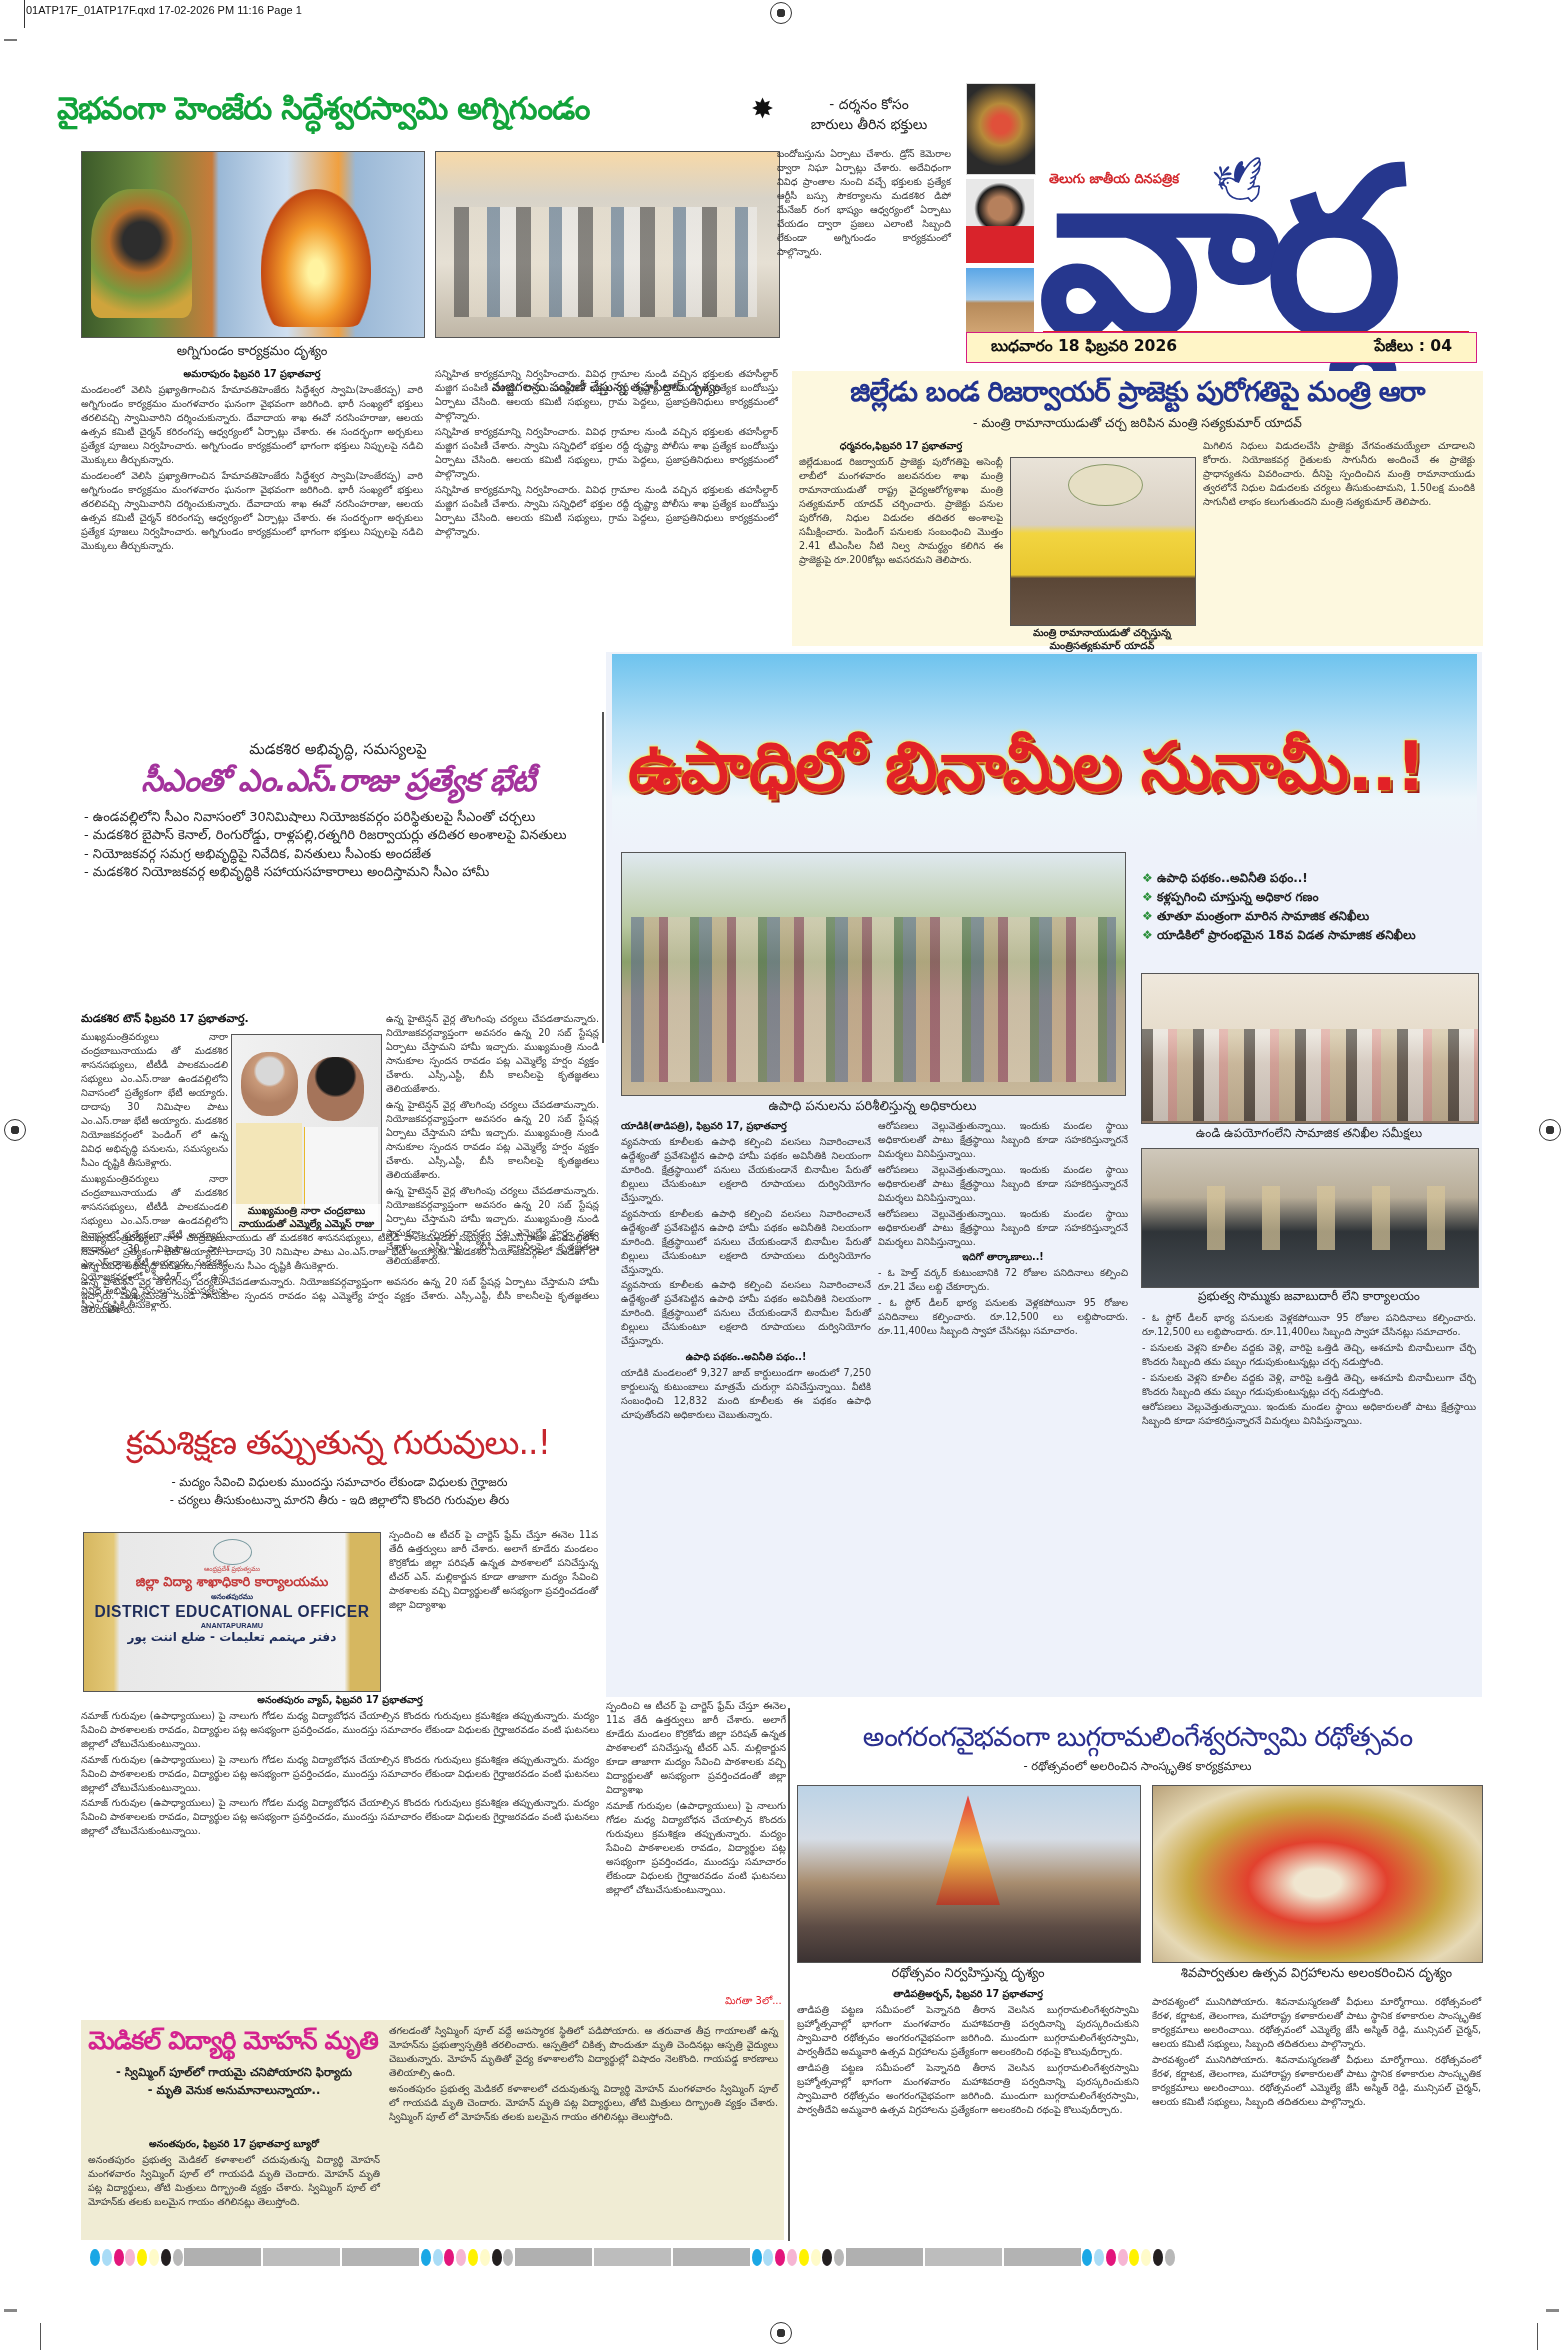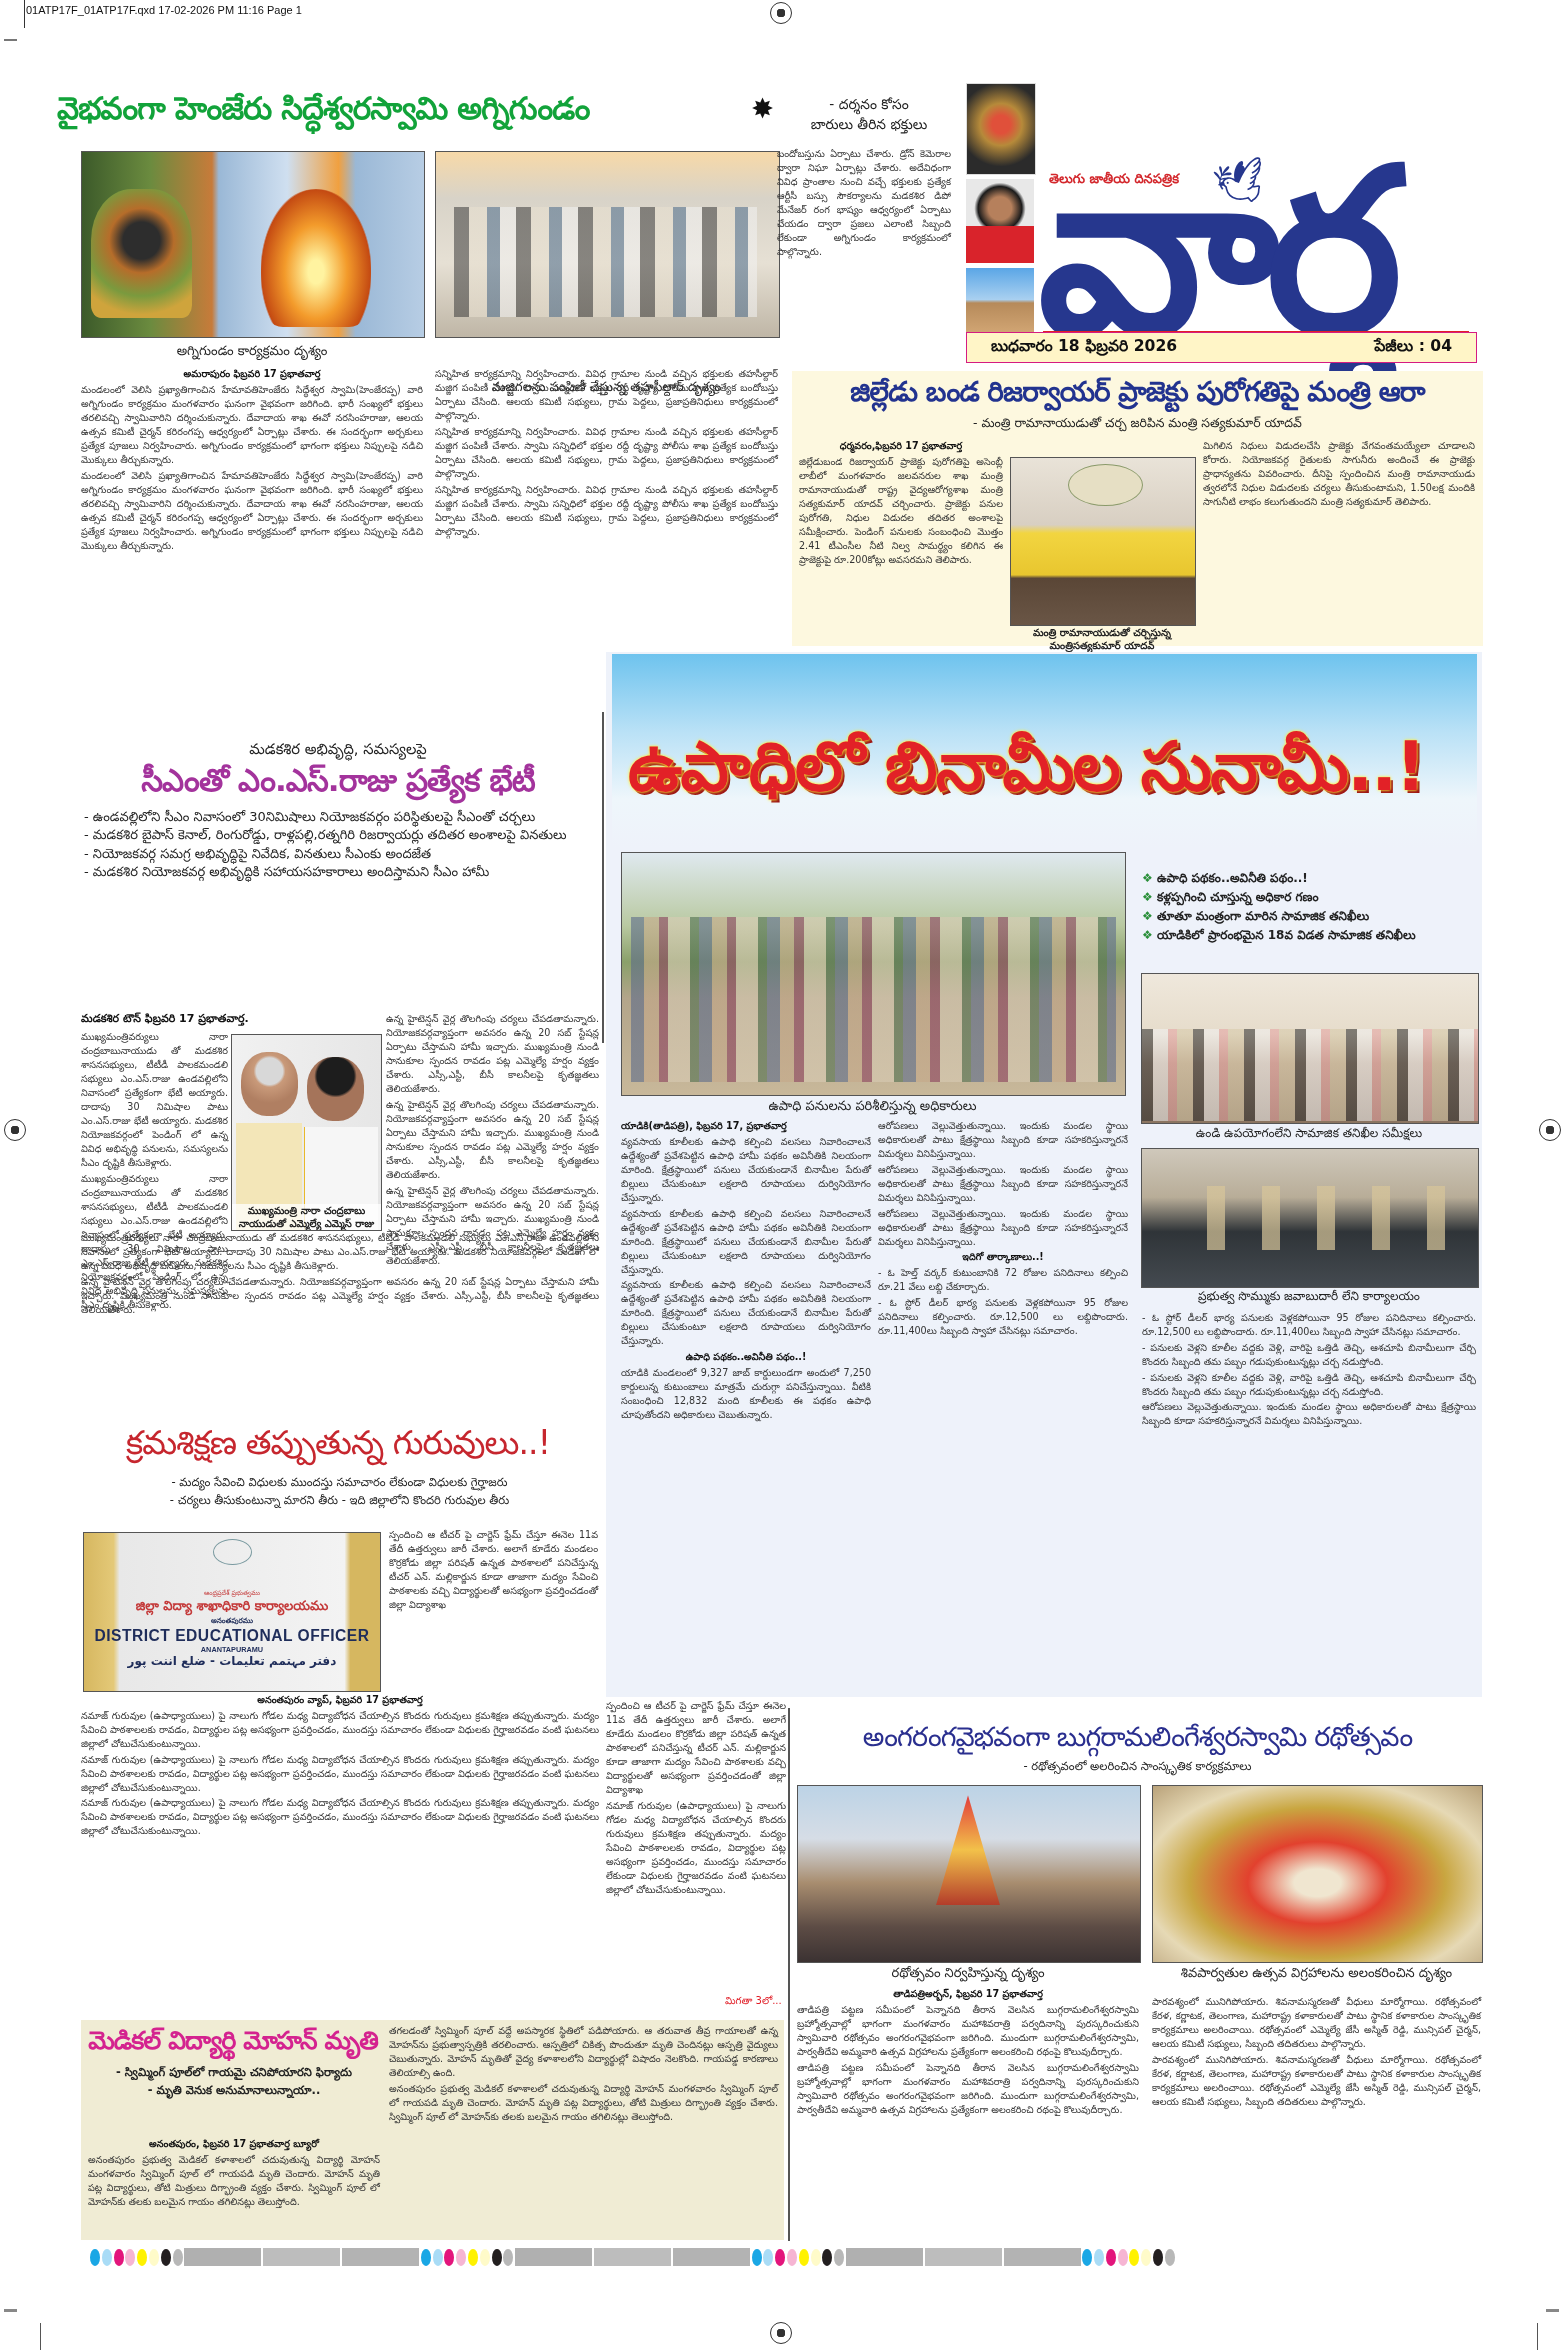--- a/index.html
+++ b/index.html
@@ -96,21 +96,21 @@
 </div>
 <div class="abs photo" style="left:1010px;top:457px;width:184px;height:167px;background:linear-gradient(180deg,#e9e3d8 0%,#d8cfc2 40%,#f2d540 45%,#e8c62f 70%,#5a4636 72%,#6a5646 100%);">
   <div style="position:absolute;left:57px;top:5.5px;width:73px;height:40px;border-radius:50%;border:1.8px solid #8a9a6a;background:#e6dfc4;"></div>
 </div>
 <div class="abs" style="left:1010px;top:626px;width:184px;font-size:10px;line-height:13px;text-align:center;font-weight:bold;">మంత్రి రామానాయుడుతో చర్చిస్తున్న మంత్రిసత్యకుమార్ యాదవ్</div>
 <div class="abs col" style="left:1203px;top:439px;width:272px;">
   <p>మిగిలిన నిధులు విడుదలచేసి ప్రాజెక్టు వేగవంతమయ్యేలా చూడాలని కోరారు. నియోజకవర్గ రైతులకు సాగునీరు అందించే ఈ ప్రాజెక్టు ప్రాధాన్యతను వివరించారు. దీనిపై స్పందించిన మంత్రి రామానాయుడు త్వరలోనే నిధుల విడుదలకు చర్యలు తీసుకుంటామని, 1.50లక్ష మందికి సాగునీటి లాభం కలుగుతుందని మంత్రి సత్యకుమార్ తెలిపారు.</p>
 </div>
 
 <div class="abs" style="left:81px;top:740px;width:514px;text-align:center;font-size:14.7px;">మడకశిర అభివృద్ధి, సమస్యలపై</div>
-<div class="abs h-purple" style="left:81px;top:762px;width:514px;text-align:center;font-size:31px;letter-spacing:-0.9px;">సీఎంతో ఎం.ఎస్.రాజు ప్రత్యేక భేటీ</div>
+<div class="abs h-purple" style="left:81px;top:762px;width:514px;text-align:center;font-size:31px;letter-spacing:-0.9px;font-style:italic;">సీఎంతో ఎం.ఎస్.రాజు ప్రత్యేక భేటీ</div>
 <div class="abs bul" style="left:84px;top:808px;width:514px;font-size:13px;line-height:18.4px;">
   <div>- ఉండవల్లిలోని సీఎం నివాసంలో 30నిమిషాలు నియోజకవర్గం పరిస్థితులపై సీఎంతో చర్చలు</div>
   <div>- మడకశిర బైపాస్ కెనాల్, రింగురోడ్డు, రాళ్లపల్లి,రత్నగిరి రిజర్వాయర్లు తదితర అంశాలపై వినతులు</div>
   <div>- నియోజకవర్గ సమగ్ర అభివృద్ధిపై నివేదిక, వినతులు సీఎంకు అందజేత</div>
   <div>- మడకశిర నియోజకవర్గ అభివృద్ధికి సహాయసహకారాలు అందిస్తామని సీఎం హామీ</div>
 </div>
 <div class="abs dateline" style="left:81px;top:1012px;font-size:11px;">మడకశిర టౌన్ ఫిబ్రవరి 17 ప్రభాతవార్త.</div>
 <div class="abs col" style="left:81px;top:1030px;width:147px;">
   <p>ముఖ్యమంత్రివర్యులు నారా చంద్రబాబునాయుడు తో మడకశిర శాసనసభ్యులు, టీటీడీ పాలకమండలి సభ్యులు ఎం.ఎస్.రాజు ఉండవల్లిలోని నివాసంలో ప్రత్యేకంగా భేటీ అయ్యారు. దాదాపు 30 నిమిషాల పాటు ఎం.ఎస్.రాజు భేటీ అయ్యారు. మడకశిర నియోజకవర్గంలో పెండింగ్ లో ఉన్న వివిధ అభివృద్ధి పనులను, సమస్యలను సీఎం దృష్టికి తీసుకెళ్లారు.</p>
   <p>ముఖ్యమంత్రివర్యులు నారా చంద్రబాబునాయుడు తో మడకశిర శాసనసభ్యులు, టీటీడీ పాలకమండలి సభ్యులు ఎం.ఎస్.రాజు ఉండవల్లిలోని నివాసంలో ప్రత్యేకంగా భేటీ అయ్యారు. దాదాపు 30 నిమిషాల పాటు ఎం.ఎస్.రాజు భేటీ అయ్యారు. మడకశిర నియోజకవర్గంలో పెండింగ్ లో ఉన్న వివిధ అభివృద్ధి పనులను, సమస్యలను సీఎం దృష్టికి తీసుకెళ్లారు.</p>
@@ -177,21 +177,21 @@
 </div>
 
 <div class="abs h-red" style="left:81px;top:1423px;width:514px;text-align:center;font-size:33px;letter-spacing:-0.9px;">క్రమశిక్షణ తప్పుతున్న గురువులు..!</div>
 <div class="abs" style="left:84px;top:1473px;width:511px;font-size:11.5px;line-height:18.4px;text-align:center;">
   <div>- మద్యం సేవించి విధులకు ముందస్తు సమాచారం లేకుండా విధులకు గైర్హాజరు</div>
   <div>- చర్యలు తీసుకుంటున్నా మారని తీరు  - ఇది జిల్లాలోని కొందరి గురువుల తీరు</div>
 </div>
 <div class="abs photo" style="left:83px;top:1532px;width:296px;height:158px;background:linear-gradient(90deg,#d6b760 0%,#e4c978 10%,#e8e8e8 12%,#f3f3f3 88%,#d6b760 90%);">
   <div style="position:absolute;left:0;top:0;width:100%;height:100%;text-align:center;">
     <div style="margin:5.5px auto 0;width:37px;height:24px;border:1.8px solid #7a9aa0;border-radius:50%;"></div>
-    <div style="font-size:6.4px;color:#c43a3a;margin-top:24px;">ఆంధ్రప్రదేశ్ ప్రభుత్వము</div>
+    <div style="font-size:6.4px;color:#c43a3a;">ఆంధ్రప్రదేశ్ ప్రభుత్వము</div>
     <div style="font-size:13px;color:#c43a3a;font-weight:bold;">జిల్లా విద్యా శాఖాధికారి కార్యాలయము</div>
     <div style="font-size:7.3px;color:#1f2d5a;font-weight:bold;">అనంతపురము</div>
     <div style="font-family:'Liberation Sans',sans-serif;font-size:15.6px;color:#1f2d5a;font-weight:bold;letter-spacing:0.5px;">DISTRICT EDUCATIONAL OFFICER</div>
     <div style="font-family:'Liberation Sans',sans-serif;font-size:7.3px;color:#1f2d5a;font-weight:bold;">ANANTAPURAMU</div>
     <div style="font-size:12px;color:#1f2d5a;font-weight:bold;">دفتر مہتمم تعلیمات - ضلع اننت پور</div>
   </div>
 </div>
 <div class="abs col" style="left:389px;top:1528px;width:209px;">
   <p>స్పందించి ఆ టీచర్ పై చార్జెస్ ఫ్రేమ్ చేస్తూ ఈనెల 11వ తేదీ ఉత్తర్వులు జారీ చేశారు. అలాగే కూడేరు మండలం కొర్రకోడు జిల్లా పరిషత్ ఉన్నత పాఠశాలలో పనిచేస్తున్న టీచర్ ఎన్. మల్లికార్జున కూడా తాజాగా మద్యం సేవించి పాఠశాలకు వచ్చి విద్యార్థులతో అసభ్యంగా ప్రవర్తించడంతో జిల్లా విద్యాశాఖ</p>
 </div>

